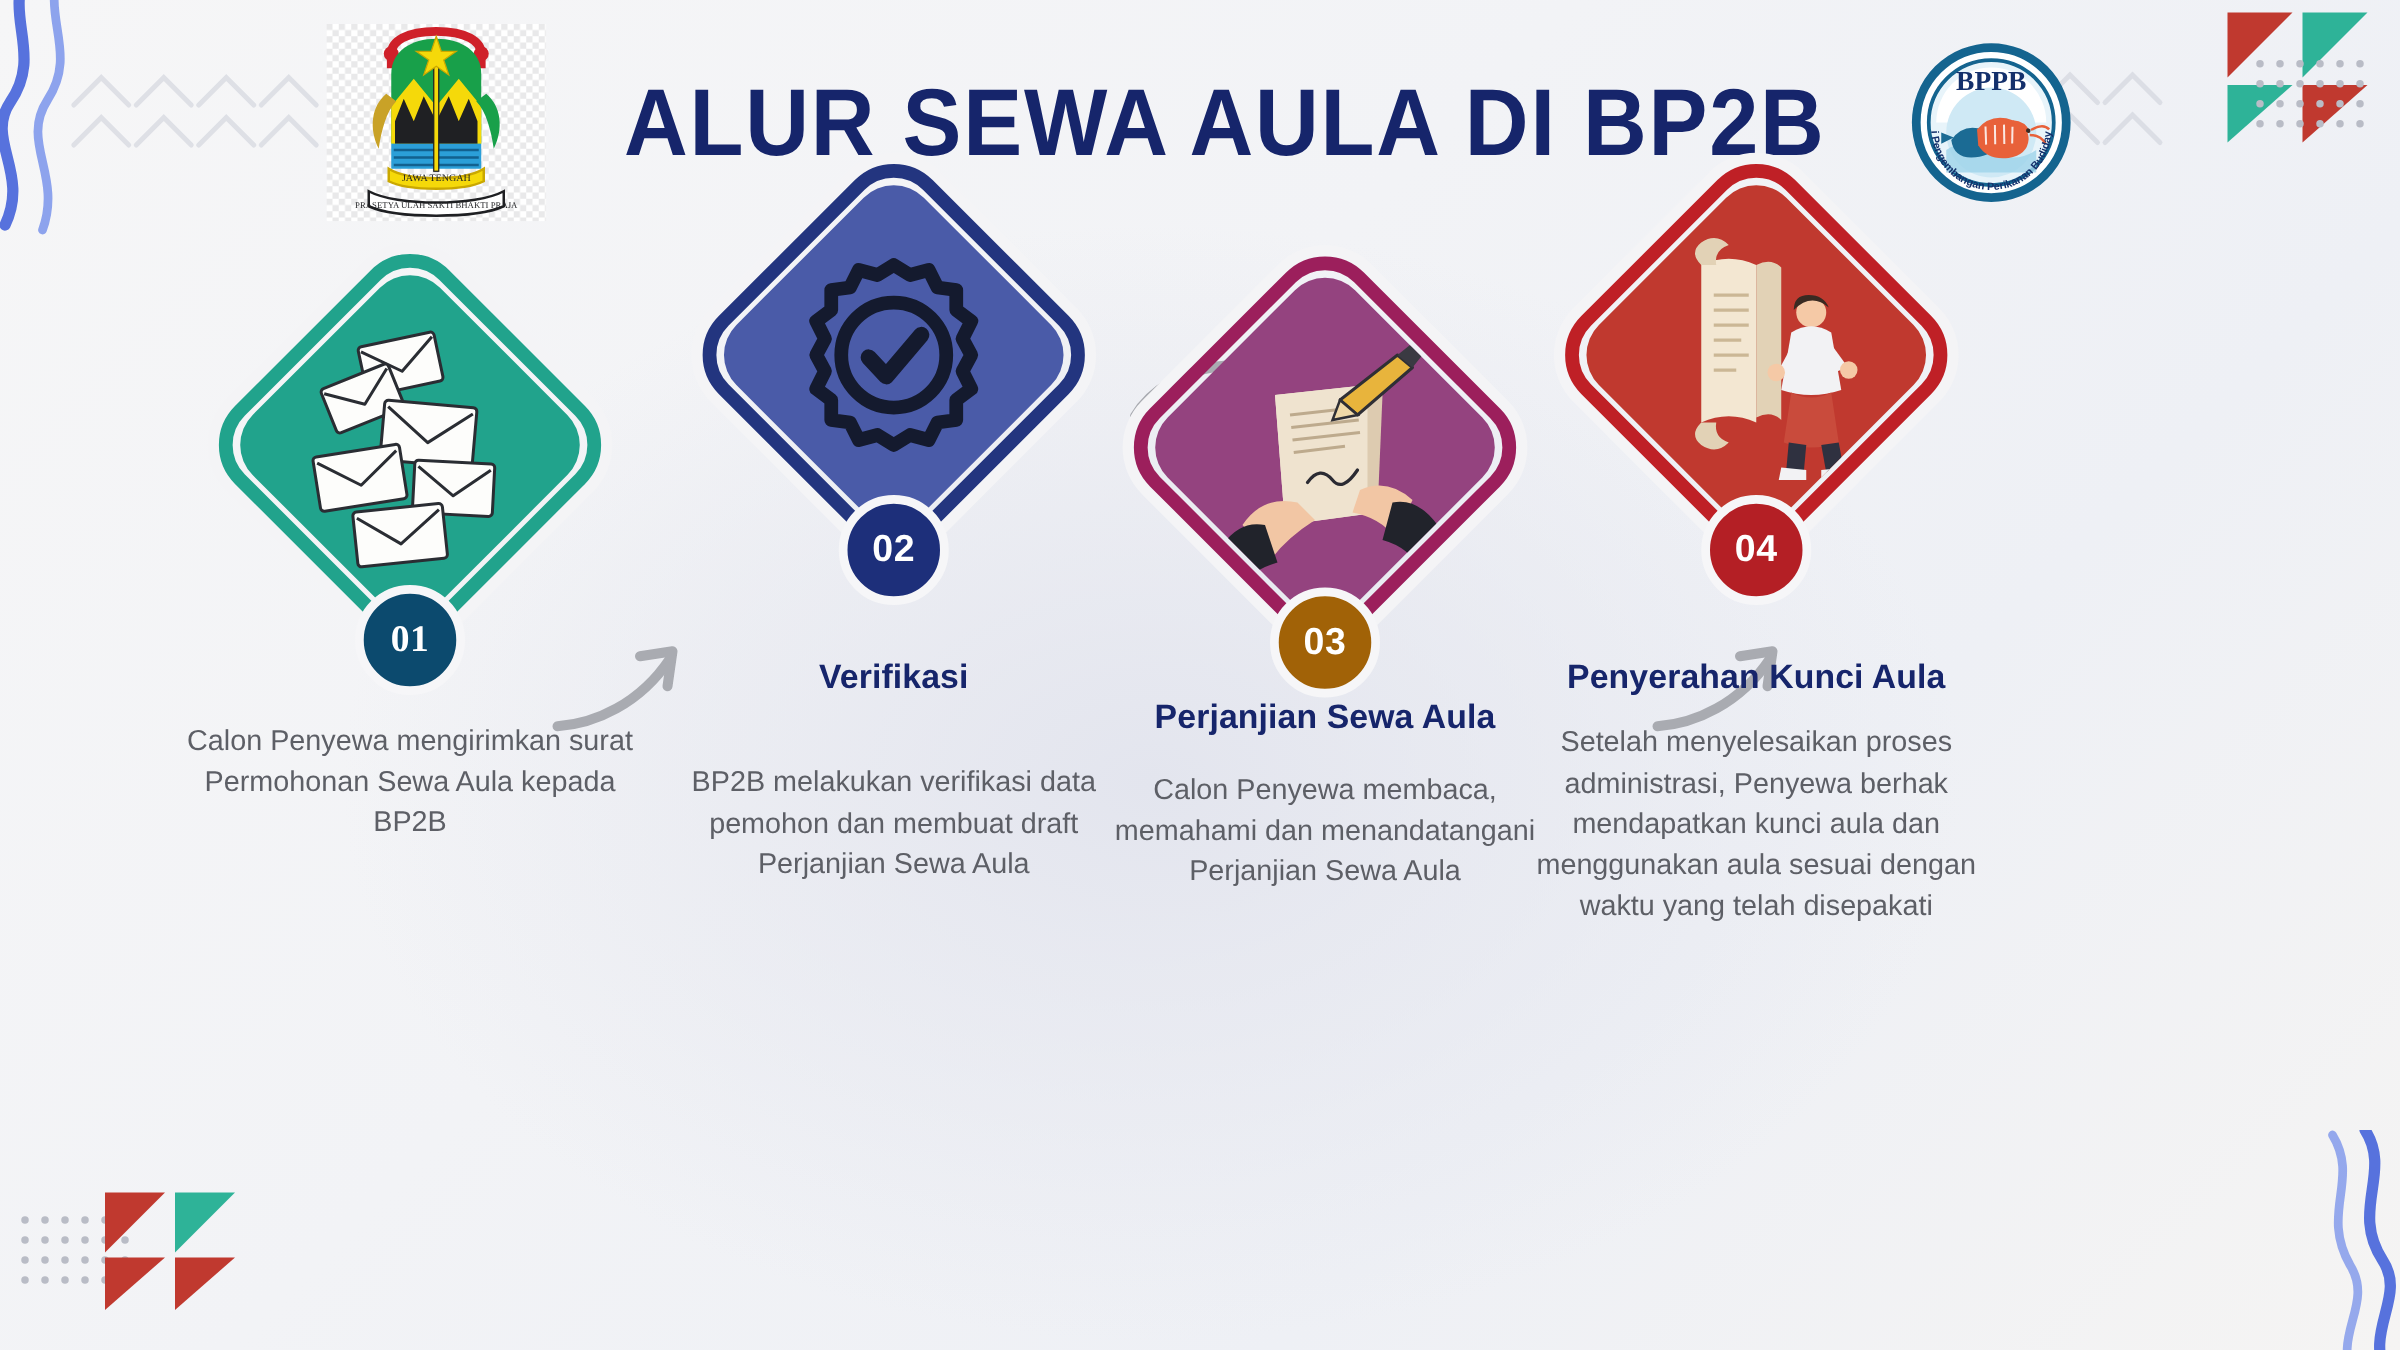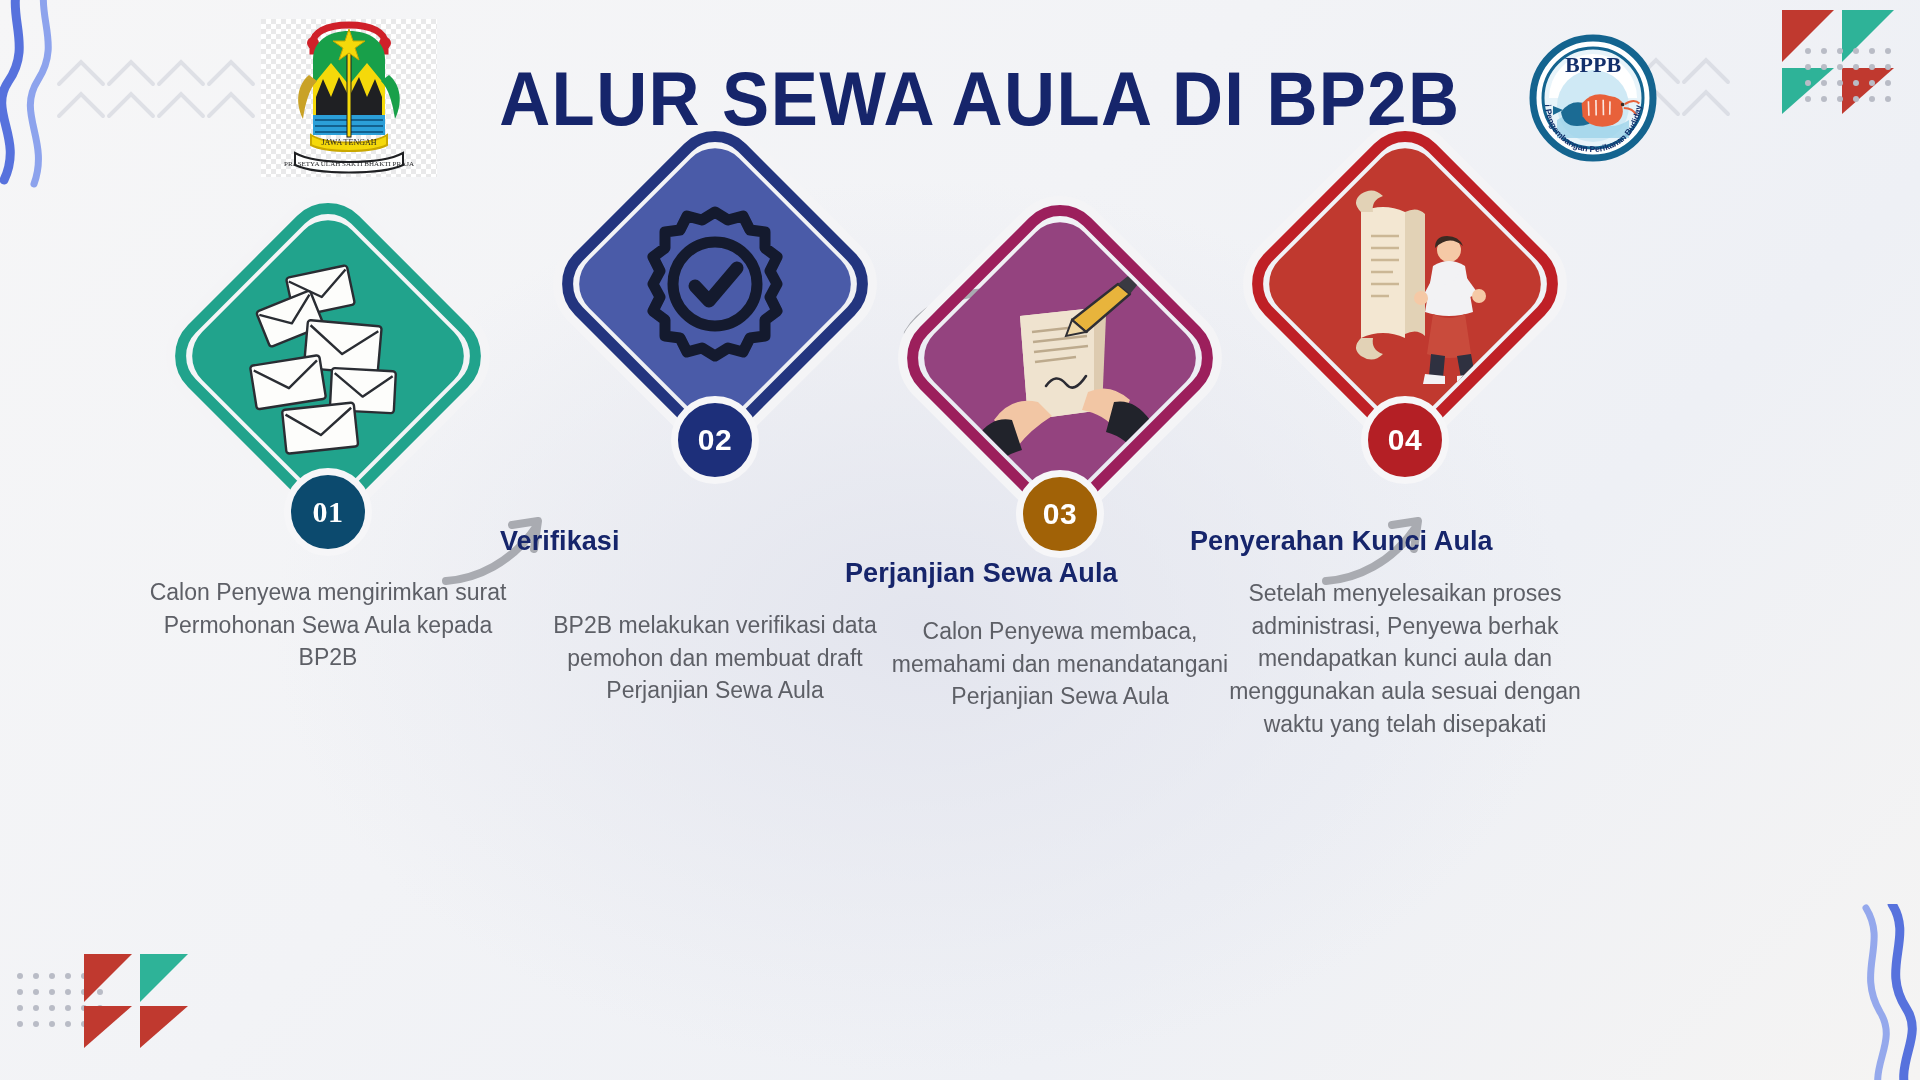--- a/index.html
+++ b/index.html
@@ -58,21 +58,21 @@
   }
 
   .badge {
     position:absolute; left:50%; width:88px; height:88px; margin-left:-44px;
     border-radius:50%; color:#fff; display:flex; align-items:center;
     justify-content:center; font-size:30px; font-weight:bold;
     border:7px solid #f6f6f8; letter-spacing:.5px;
   }
 
   .s-title {
-    text-align:left; font-size:27px; font-weight:bold; color:#16256b;
+    text-align:center; font-size:27px; font-weight:bold; color:#16256b;
     margin-top:6px; letter-spacing:.1px;
   }
   .s-body {
     text-align:center; font-size:23px; color:#5d5f66; line-height:1.42;
     margin-top:26px; padding:0 34px;
   }
 
   .arrow { position:absolute; width:150px; height:95px; }
 </style>
 </head>

